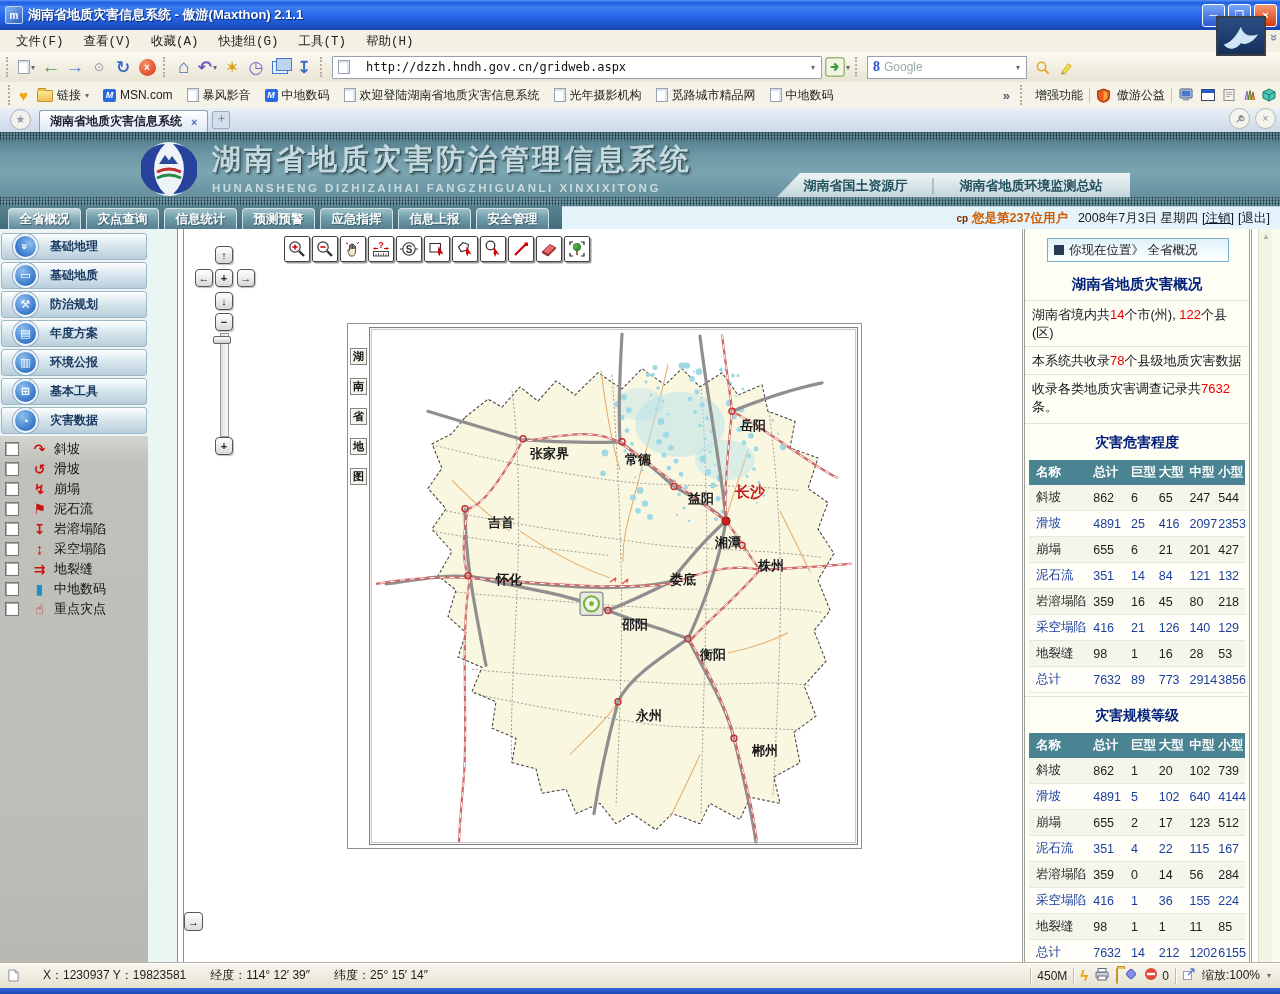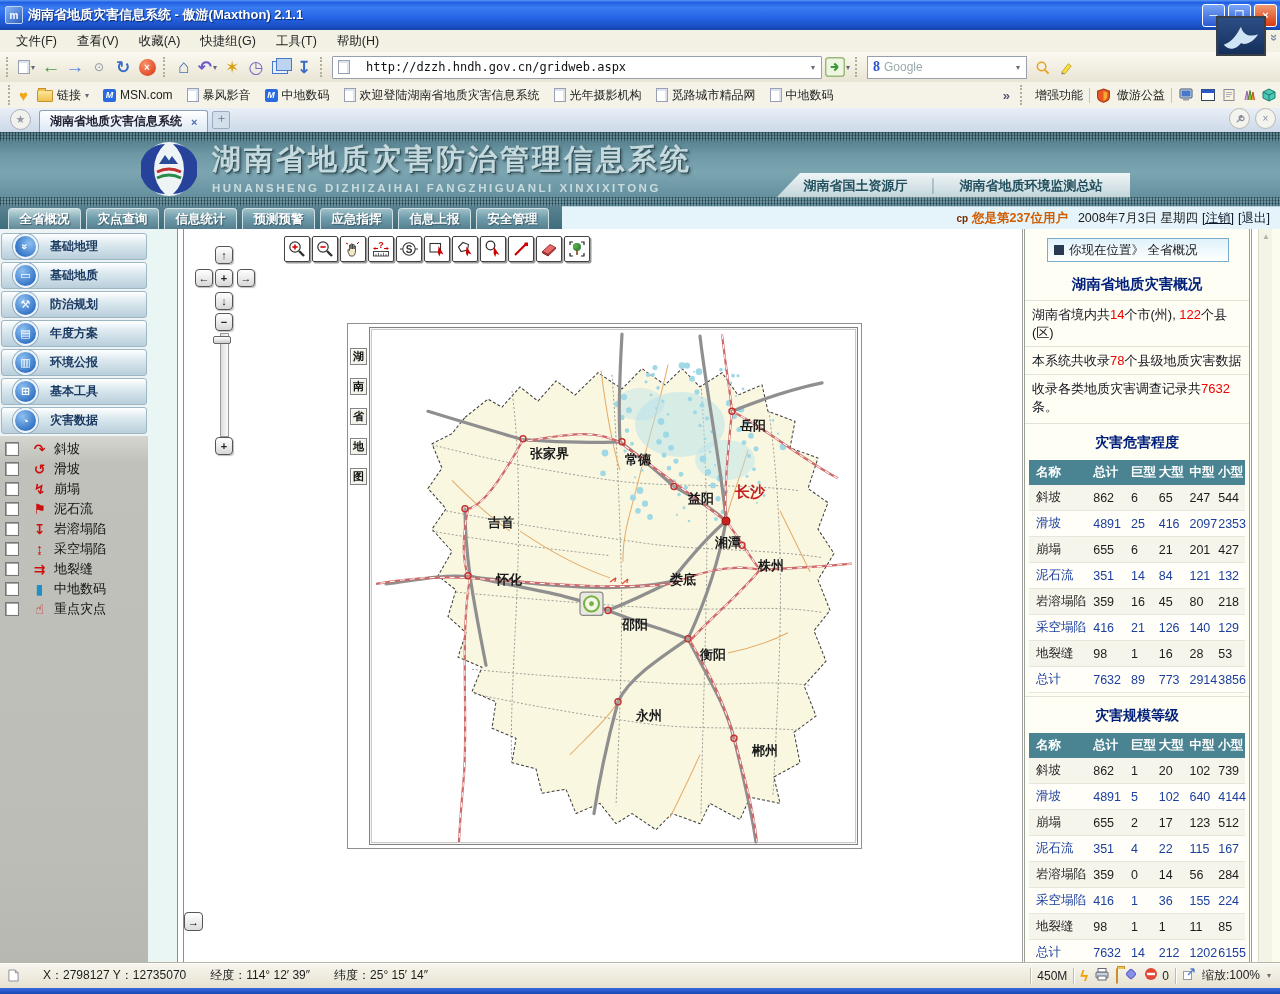--- a/index.html
+++ b/index.html
@@ -16,21 +16,21 @@
     display:flex;align-items:center;justify-content:center;}
   #win-title{flex:1;font-size:13px;font-weight:bold;text-shadow:1px 1px 1px #0a2a6a;}
   .tb-btn{width:21px;height:21px;margin-right:3px;border:1px solid #fff;border-radius:3px;
     display:flex;align-items:center;justify-content:center;font-size:11px;color:#fff;font-weight:bold;}
   .tb-min,.tb-max{background:linear-gradient(180deg,#7aa6f6,#2a5ad2);}
   .tb-close{background:linear-gradient(180deg,#f09a72,#da3a12);}
 
   
   #menubar{top:30px;height:22px;background:#f3f1e4;border-bottom:1px solid #d9d5c2;
     display:flex;align-items:center;font-size:12.5px;color:#222;padding-left:6px;}
-  .menu-item{padding:3px 10px;}
+  .menu-item{padding:3px 10px;font-family:Liberation Mono, monospace;}
   #mx-logo{position:absolute;right:14px;top:16px;width:46px;height:36px;z-index:20;
     background:linear-gradient(180deg,#2c4e86,#152f5a);border:2px solid #3a3f46;}
   #mx-chevron{position:absolute;right:2px;top:30px;color:#7a88a8;font-size:13px;font-weight:bold;
     transform:rotate(90deg);z-index:21;}
 
   
   #toolbar{top:52px;height:30px;background:linear-gradient(180deg,#fbf9f1,#e9e5d4);
     border-bottom:1px solid #ccc8b4;display:flex;align-items:center;padding-left:2px;}
   .tsep{width:3px;height:20px;border-left:2px dotted #b2ae9a;margin:0 4px;}
   .ti{min-width:24px;height:24px;display:flex;align-items:center;justify-content:center;font-size:17px;}
@@ -1000,21 +1000,21 @@
     <div id="edgestrip"></div>
   </div>
 
   <div class="row" id="statusbar">
     <span class="st-item">
       <svg viewBox="0 0 12 14" width="11" height="13">
           <path d="M1,1 h7 l3,3 v9 h-10 z" fill="#fff" stroke="#889"></path>
           <path d="M8,1 v3 h3" fill="none" stroke="#889"></path>
         </svg>
     </span>
-    <span class="st-item">X：2798127 Y：12735070</span>
+    <span class="st-item">X：1230937 Y：19823581</span>
     <span class="st-item">经度：114° 12′ 39″</span>
     <span class="st-item">纬度：25° 15′ 14″</span>
     <div id="st-right">
       <span class="ssep"></span>
       <span>450M</span>
       <span class="ssep"></span>
       <span class="bolt">ϟ</span>
       <span><svg viewBox="0 0 16 14" width="16" height="14">
             <rect x="2" y="5" width="12" height="6" rx="1" fill="#c8d4e0" stroke="#667"></rect>
             <rect x="4" y="1.5" width="8" height="3.5" fill="#fff" stroke="#667"></rect>

